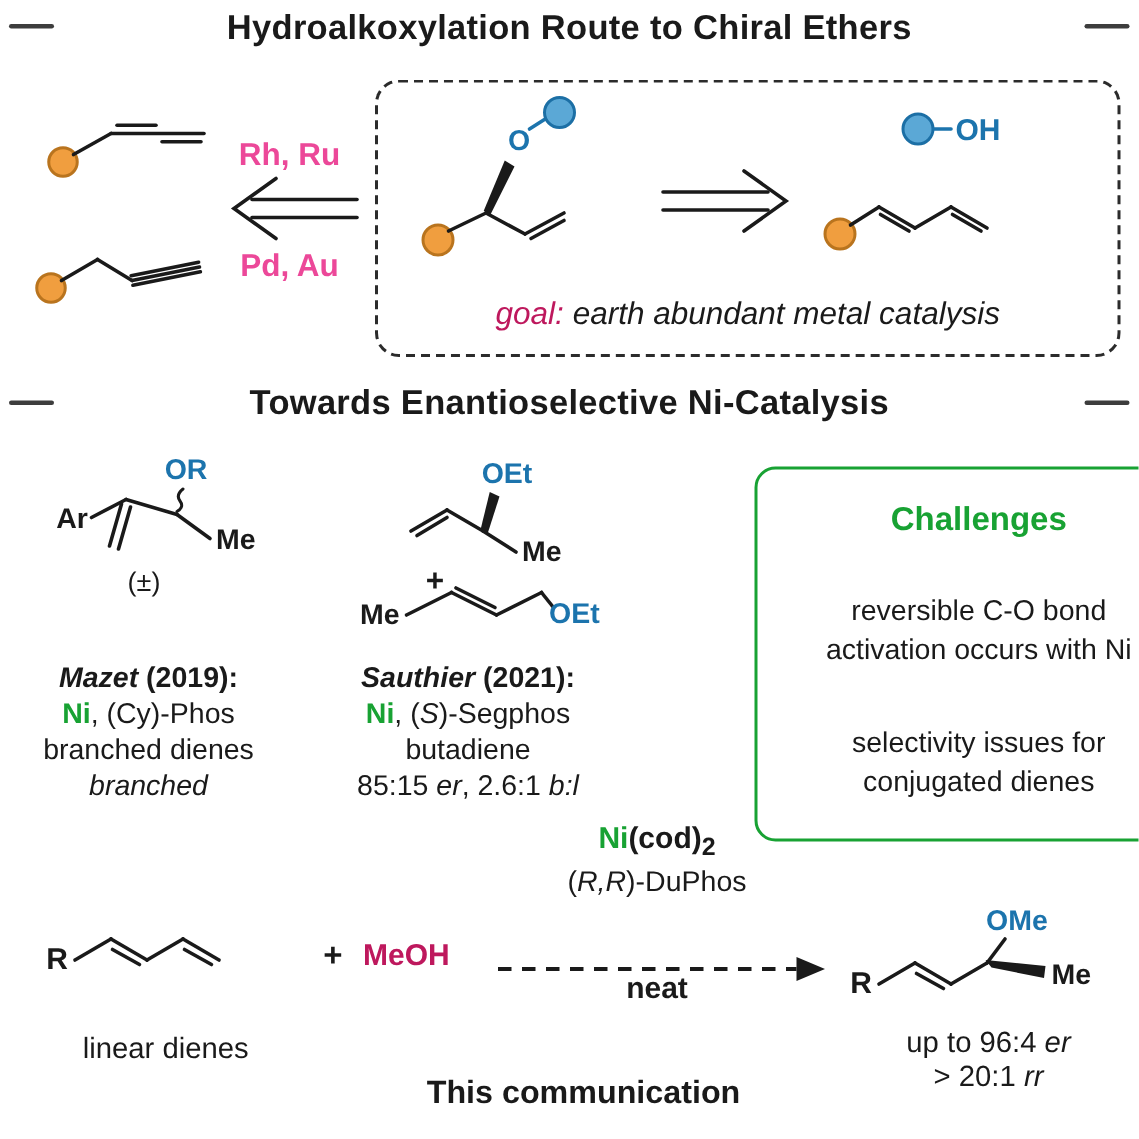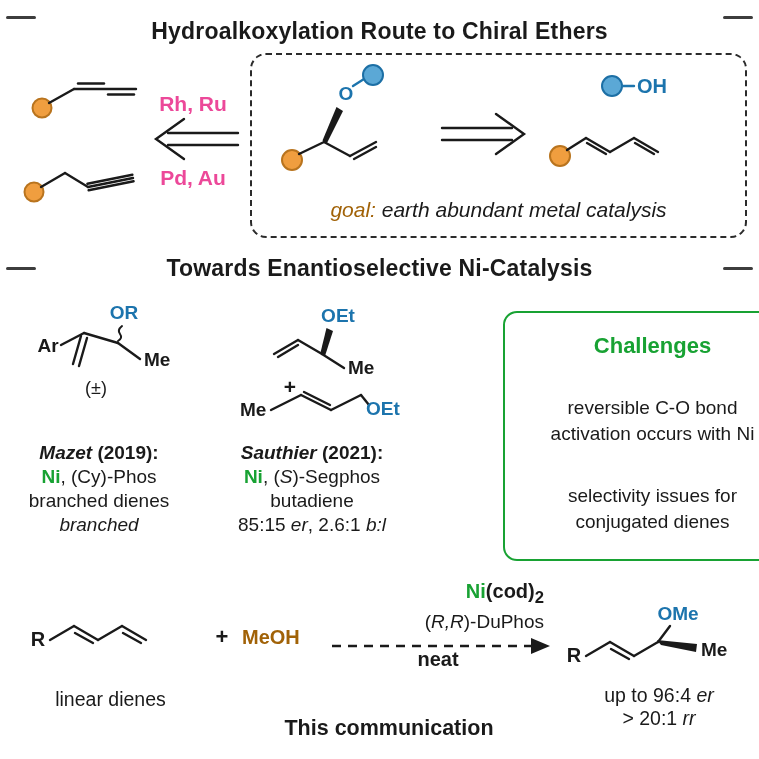--- a/index.html
+++ b/index.html
@@ -14,36 +14,36 @@
   .ball-o { fill:#F09E3F; stroke:#B9741E; stroke-width:2; }
   .ball-b { fill:#5BA8D6; stroke:#1C6FA5; stroke-width:2; }
   .wedge { fill:#1a1a1a; stroke:none; }
   svg text { font-family:"Liberation Sans", sans-serif; }
   .lbl { font-size:19px; font-weight:bold; fill:#1a1a1a; }
   .lbl-blue { font-size:19px; font-weight:bold; fill:#1C74AD; }
   .b { font-weight:bold; }
   .i { font-style:italic; }
   .bi { font-weight:bold; font-style:italic; }
   .green-text { color:#18A233; }
-  .blue-text { color:#a16207;text-align:center; }
+  .blue-text { color:#be185d;text-align:center; }
   .metals { position:absolute; width:92px; text-align:center; font-size:21px; font-weight:bold; color:#ec4899; }
   .dashed-box { position:absolute; border:2.5px dashed #2b2b2b; border-radius:16px; }
   .goal { position:absolute; font-style:italic; font-size:21px; text-align:center; }
   .challenge-box { position:absolute; border:2.5px solid #18A233; border-radius:14px; text-align:center; }
   .ch-title { margin-top:20px; font-size:22px; font-weight:bold; color:#18A233; }
   .ch-p { margin-top:36px; font-size:19px; line-height:26px; }
   .caption { position:absolute; text-align:center; font-size:19px; line-height:24px; }
   .small-note { position:absolute; text-align:center; font-size:19.5px; }
 </style>
 </head>
 <body>
 
 <div id="fig">
 
-  <div class="title" style="top:18px">Hydroalkoxylation Route to Chiral Ethers</div>
+  <div class="title" style="top:5px">Hydroalkoxylation Route to Chiral Ethers</div>
   <div class="rule" style="top:16px;left:6px"></div>
   <div class="rule" style="top:16px;left:723px"></div>
 
   <svg class="abs" style="left:28px;top:74px" width="120" height="52">
     <circle class="ball-o" cx="14" cy="34" r="9.5"></circle>
     <path class="bond" d="M21,29 L46,15"></path>
     <path class="bond" d="M46,15 L108,15"></path>
     <path class="bond" d="M50,9.5 L76,9.5"></path>
     <path class="bond" d="M80,20.5 L106,20.5"></path>
   </svg>
@@ -170,21 +170,21 @@
     <path class="bond" d="M53,39 L71,49"></path>
     <path class="bond" d="M76,46 L100,32"></path>
     <path class="bond" d="M100,32 L124,46"></path>
     <path class="bond" d="M101,39 L119,49"></path>
   </svg>
   <div class="small-note" style="left:28px;top:688px;width:165px">linear dienes</div>
 
   <div class="abs" style="left:206px;top:624px;width:32px;text-align:center;font-size:22px;font-weight:bold">+</div>
   <div class="abs b blue-text" style="left:242px;top:626px;font-size:20px">MeOH</div>
 
-  <div class="abs" style="left:332px;top:580px;width:212px;text-align:right">
+  <div class="abs" style="left:332px;top:548px;width:212px;text-align:center">
     <div style="font-size:20px;font-weight:bold"><span class="green-text">Ni</span><span>(cod)</span><sub>2</sub></div>
     <div style="font-size:19px;margin-top:3px"><span>(</span><span class="i">R,R</span><span>)-DuPhos</span></div>
   </div>
 
   <svg class="abs" style="left:328px;top:632px" width="228" height="28">
     <path d="M4,14 L203,14" stroke="#1a1a1a" stroke-width="2.6" stroke-dasharray="9,7" fill="none"></path>
     <polygon points="203,6 222,14 203,22" fill="#1a1a1a"></polygon>
   </svg>
   <div class="abs b" style="left:332px;top:648px;width:212px;text-align:center;font-size:20px">neat</div>
 

